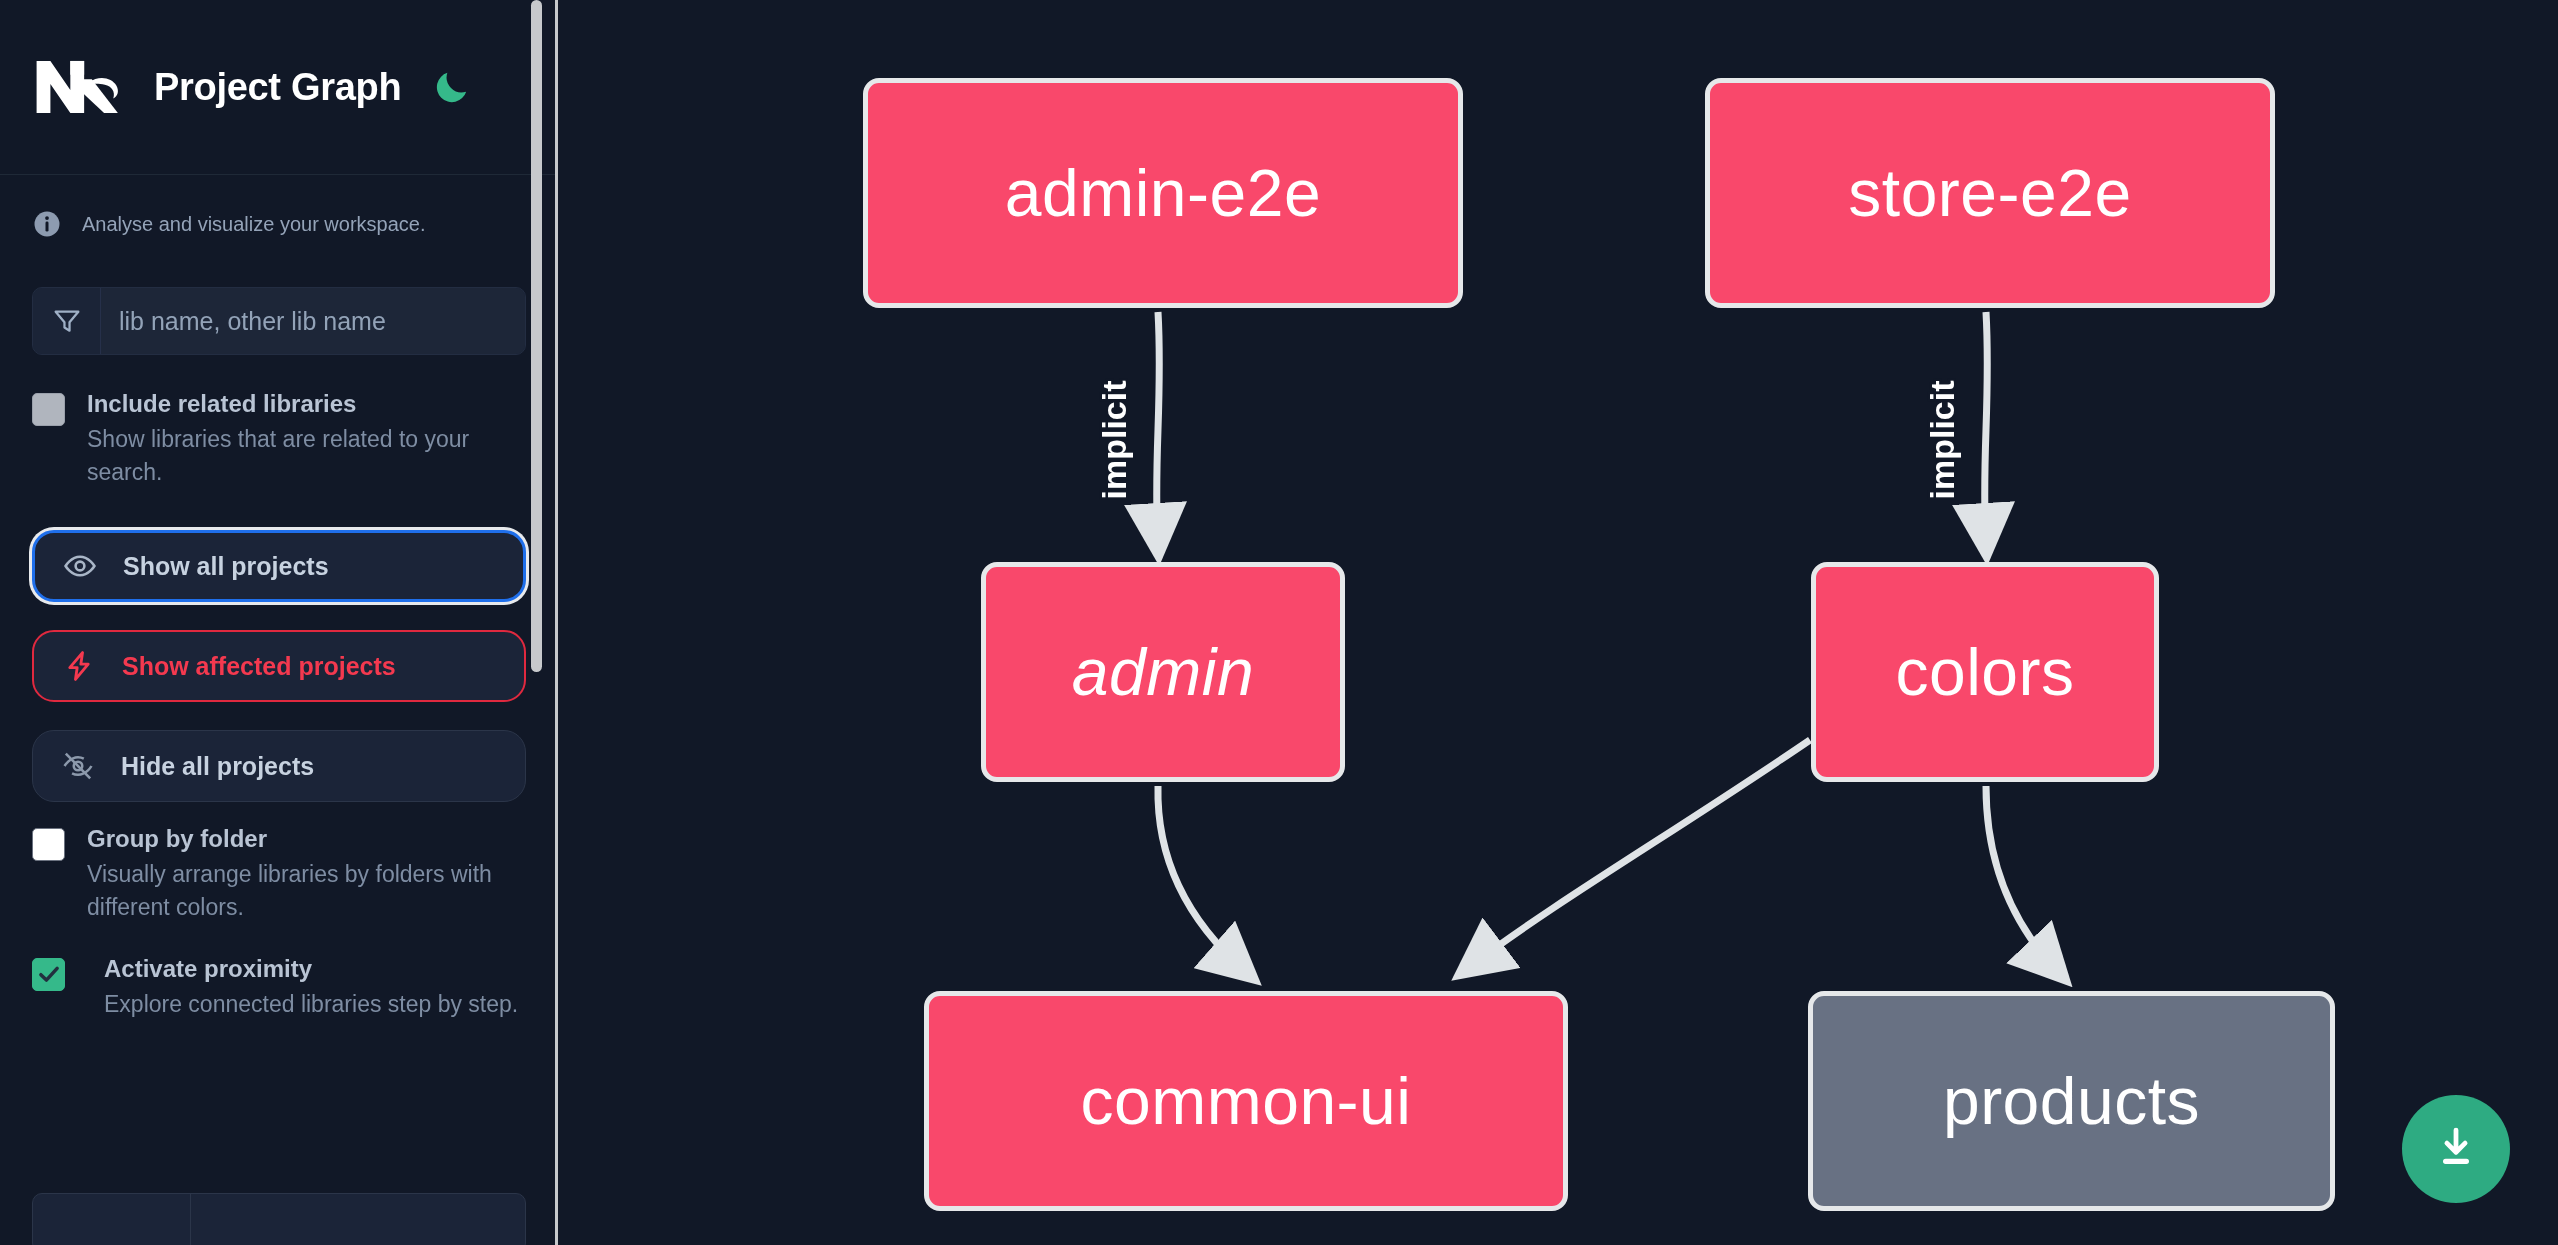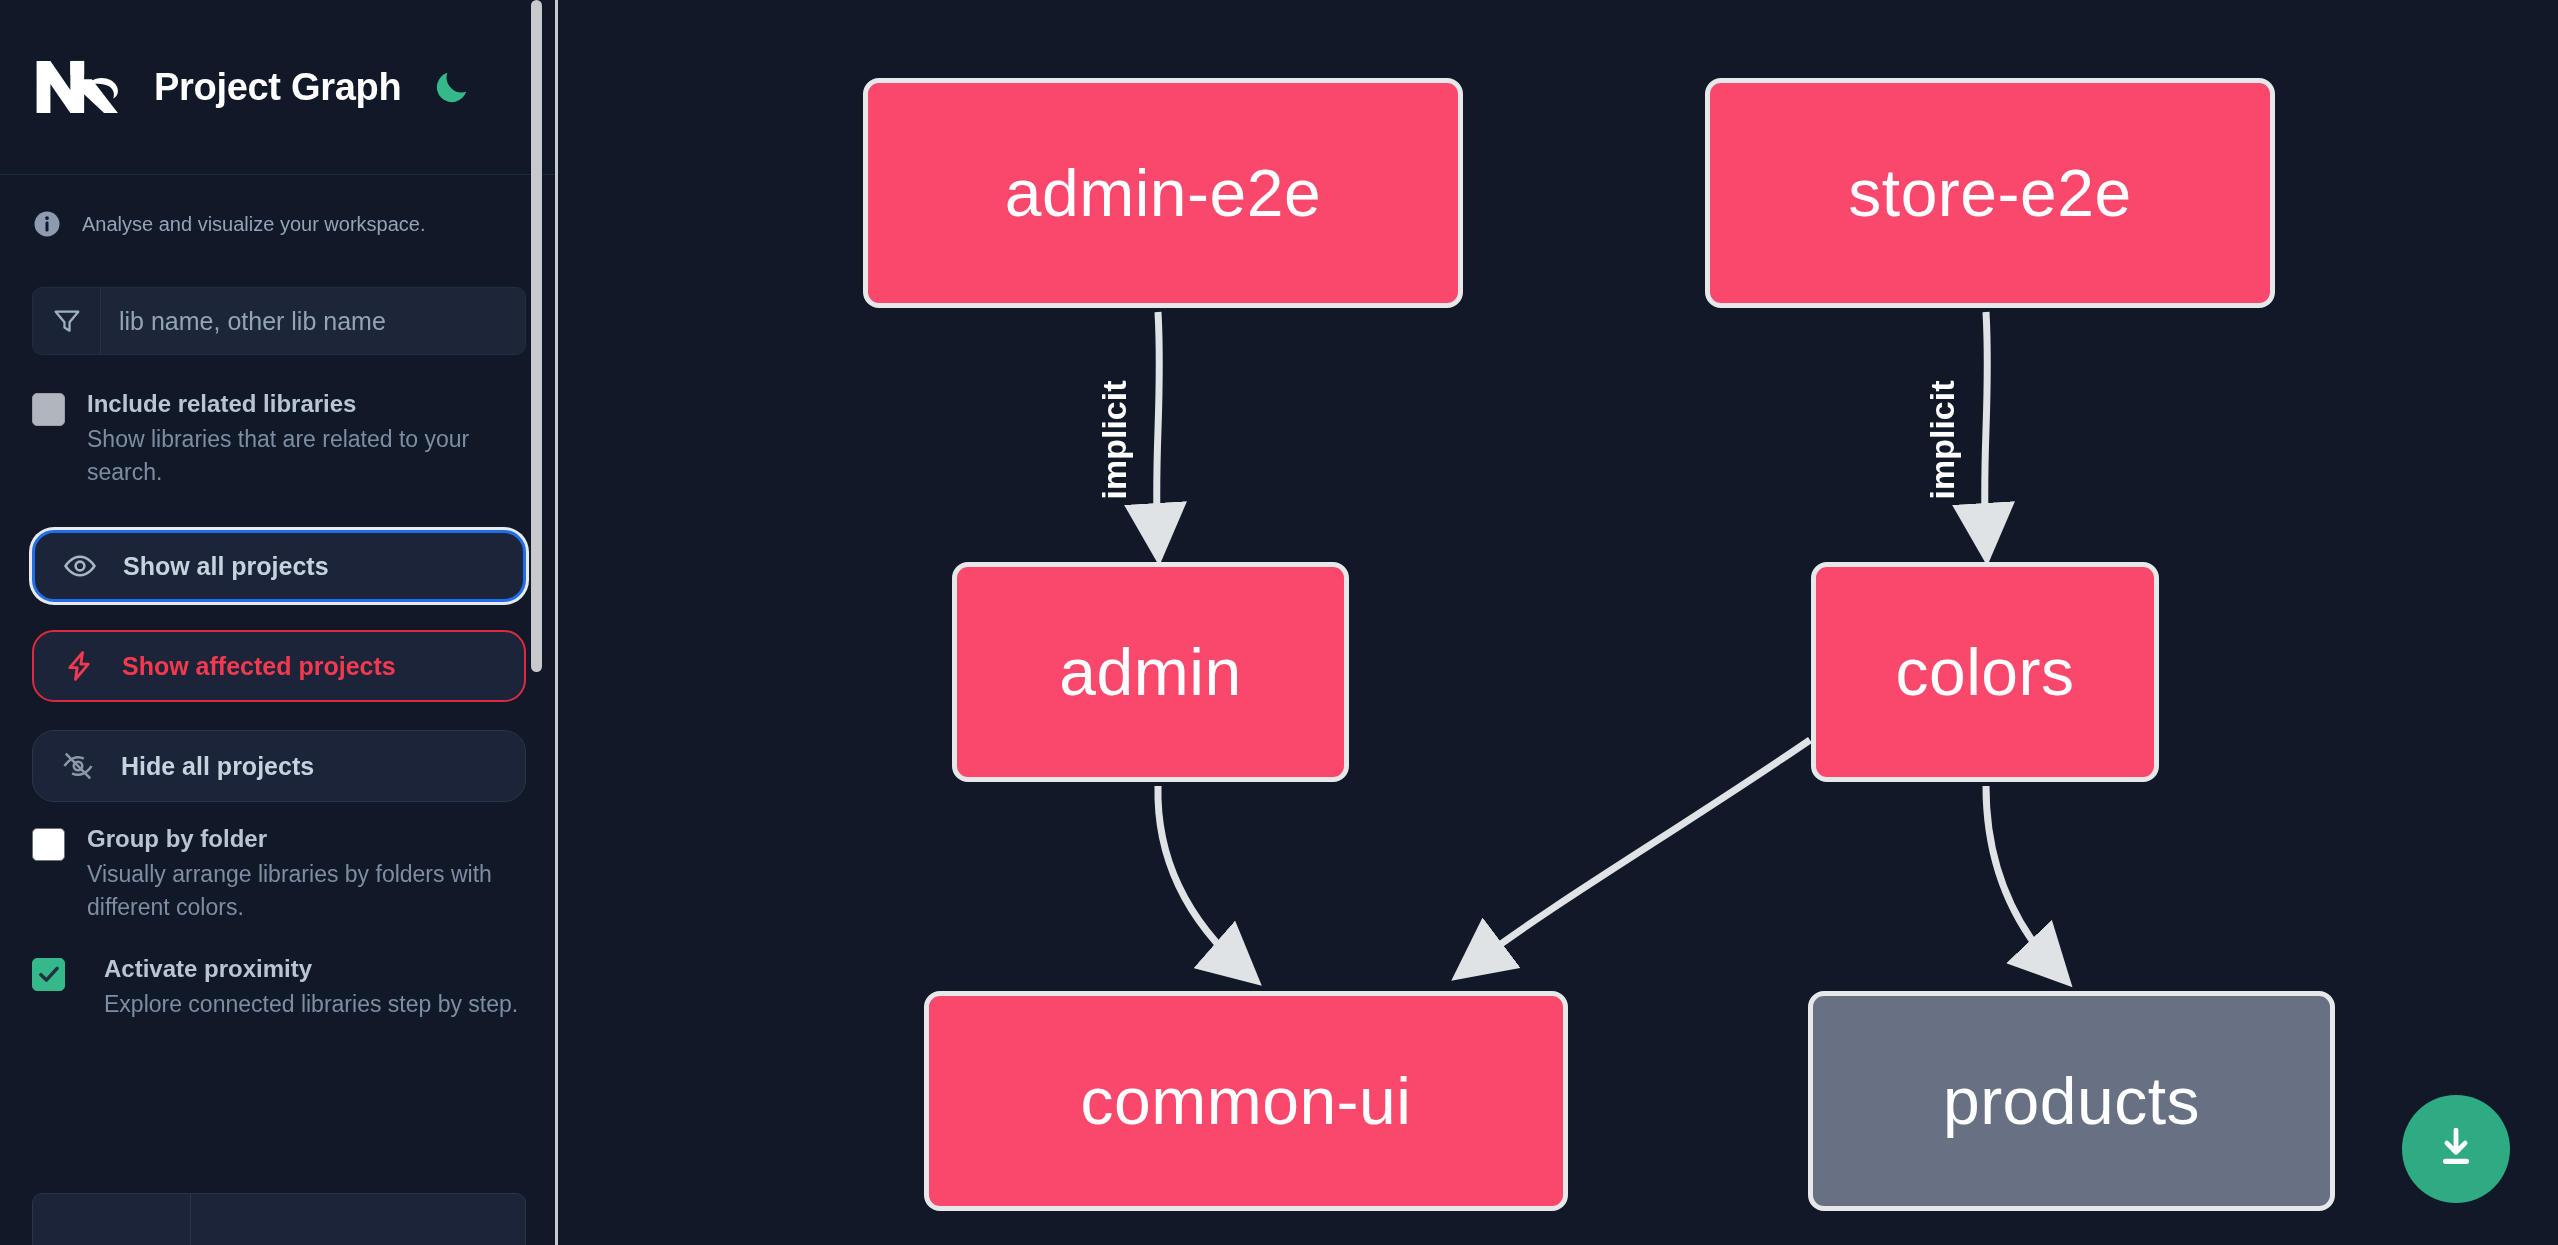--- a/index.html
+++ b/index.html
@@ -320,21 +320,21 @@
         <text x="0" y="0" text-anchor="middle" font-family="Liberation Sans, sans-serif" font-size="34" font-weight="700" fill="#ffffff" stroke="#111827" stroke-width="5" paint-order="stroke">implicit</text>
       </g>
     </svg>
 
     <div class="node pink" style="left:305px;  top:78px;  width:600px; height:230px;">
       <span>admin-e2e</span>
     </div>
     <div class="node pink" style="left:1147px; top:78px;  width:570px; height:230px;">
       <span>store-e2e</span>
     </div>
-    <div class="node pink" style="left:394px;  top:562px; width:397px; height:220px;">
+    <div class="node pink" style="left:423px;  top:562px; width:364px; height:220px;font-style:italic;">
       <span>admin</span>
     </div>
     <div class="node pink" style="left:1253px; top:562px; width:348px; height:220px;">
       <span>colors</span>
     </div>
     <div class="node pink" style="left:366px;  top:991px; width:644px; height:220px;">
       <span>common-ui</span>
     </div>
     <div class="node gray" style="left:1250px; top:991px; width:527px; height:220px;">
       <span>products</span>

